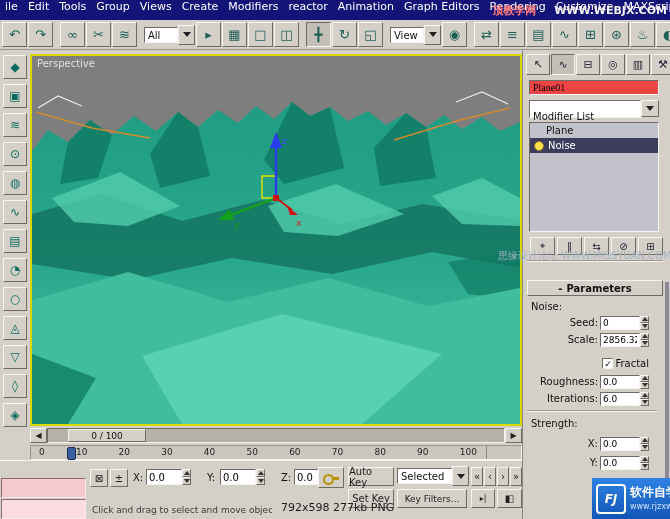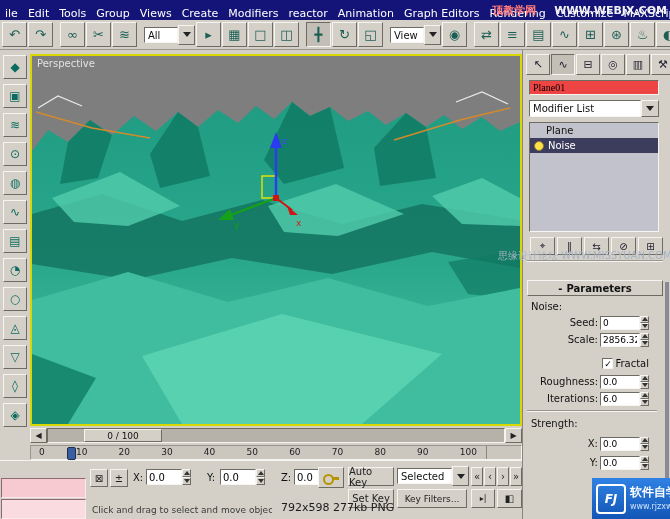--- a/index.html
+++ b/index.html
@@ -1,20 +1,20 @@
 <!DOCTYPE html>
 <html><head>
 <meta charset="utf-8">
 <style>
   html,body{margin:0;padding:0;background:#888;}
   .app{position:relative;width:670px;height:519px;background:#d4d0c8;overflow:hidden;
        font-family:"DejaVu Sans","Liberation Sans",sans-serif;font-size:11px;color:#111;}
   
   .menubar{position:absolute;left:0;top:0;width:670px;height:20px;background:#131378;
-           display:flex;align-items:flex-end;color:#fff;font-size:11px;}
+           display:flex;align-items:flex-start;color:#fff;font-size:11px;}
   .menubar .mi{padding:0 5px;white-space:nowrap;cursor:default;}
   .wm-top{position:absolute;right:3px;top:3px;font-weight:bold;font-size:11px;letter-spacing:0;}
   .wm-top .zh{color:#ff7b7b;} .wm-top .url{color:#f2f2f2;margin-left:18px;}
   
   .raised{background:#d4d0c8;border:1px solid;border-color:#f6f4f0 #6e6a64 #6e6a64 #f6f4f0;}
   .pressed{background:#c3bfb7;border:1px solid;border-color:#6e6a64 #f6f4f0 #f6f4f0 #6e6a64;}
   
   .toolbar{position:absolute;left:0;top:20px;width:670px;height:30px;background:#d4d0c8;
            border-bottom:1px solid #9a968e;display:flex;align-items:center;padding:0 2px;gap:1px;box-sizing:border-box;}
   .tb-btn{width:23px;height:23px;display:flex;align-items:center;justify-content:center;
@@ -32,21 +32,21 @@
           font-size:12px;color:#0c6b5e;flex:none;cursor:pointer;}
   
   .viewport{position:absolute;left:30px;top:54px;width:488px;height:368px;border:2px solid #d8d800;background:#737373;}
   .vp-label{position:absolute;left:5px;top:2px;color:#e2e2e2;font-size:10px;z-index:5;cursor:pointer;}
   .viewport svg{display:block;width:488px;height:368px;}
   
   .timeline{position:absolute;left:30px;top:428px;width:492px;height:15px;display:flex;align-items:stretch;}
   .tl-arrow{width:15px;display:flex;align-items:center;justify-content:center;font-size:8px;color:#222;flex:none;cursor:pointer;}
   .tl-groove{flex:1;position:relative;background:#b6b2aa;border:1px solid;border-color:#6e6a64 #f6f4f0 #f6f4f0 #6e6a64;}
   .tl-slider{position:absolute;left:20px;top:0;width:76px;height:11px;font-size:9px;display:flex;
-             align-items:center;justify-content:center;cursor:grab;margin-left:16px;}
+             align-items:center;justify-content:center;cursor:grab;}
   
   .trackbar{position:absolute;left:30px;top:445px;width:492px;height:15px;background:#cbc7bf;
             border:1px solid;border-color:#9a968e #f6f4f0 #f6f4f0 #9a968e;box-sizing:border-box;}
   .ticks{position:absolute;left:8px;top:1px;width:438px;display:flex;justify-content:space-between;
          font-size:9px;color:#222;}
   .tb-marker{position:absolute;left:36px;top:1px;width:7px;height:11px;background:#3a5fa0;
              border:1px solid #1d2c4e;border-radius:2px;cursor:grab;}
   .tb-end{position:absolute;left:455px;top:0;bottom:0;border-left:1px solid #8a867e;}
   
   .statusbar{position:absolute;left:0;top:460px;width:522px;height:59px;background:#d4d0c8;border-top:1px solid #f6f4f0;}
@@ -78,21 +78,21 @@
   
   .panel{position:absolute;left:522px;top:50px;width:148px;height:469px;background:#d4d0c8;
          border-left:1px solid #8a867e;box-sizing:border-box;}
   .ptabs{position:absolute;left:3px;top:4px;display:flex;gap:1px;}
   .ptab{width:22px;height:19px;display:flex;align-items:center;justify-content:center;font-size:11px;color:#223;cursor:pointer;}
   .namefld{position:absolute;left:6px;top:30px;width:130px;height:15px;}
   .namefld input{width:100%;height:100%;border:1px solid;border-color:#6e6a64 #f6f4f0 #f6f4f0 #6e6a64;
                  background:#ef4444;font-size:10px;font-family:Liberation Serif, serif;padding:0 3px;box-sizing:border-box;outline:none;}
   .modlist{position:absolute;left:6px;top:50px;width:130px;height:17px;display:flex;align-items:stretch;cursor:pointer;}
   .modlist .mval{flex:1;background:#fff;border:1px solid;border-color:#6e6a64 #f6f4f0 #f6f4f0 #6e6a64;
-                 font-size:10px;line-height:15px;padding:0 3px;}
+                 font-size:10px;line-height:15px;padding:8px 3px;}
   .modlist .carr{width:16px;display:flex;align-items:center;justify-content:center;}
   .stack{position:absolute;left:6px;top:72px;width:130px;height:110px;background:#c2c2cc;
          border:1px solid;border-color:#6e6a64 #f6f4f0 #f6f4f0 #6e6a64;box-sizing:border-box;overflow:hidden;}
   .stack-row{height:15px;display:flex;align-items:center;font-size:10px;padding-left:4px;gap:4px;cursor:pointer;}
   .stack-row.sel{background:#3c3c5c;color:#fff;}
   .stack-row.plain{padding-left:16px;color:#111;}
   .bulb{width:8px;height:8px;border-radius:50%;background:#ffe24a;border:1px solid #8a7a30;flex:none;}
   .stackbtns{position:absolute;left:7px;top:187px;display:flex;gap:2px;}
   .skb{width:23px;height:16px;display:flex;align-items:center;justify-content:center;font-size:10px;color:#223;cursor:pointer;}
   .pdiv{position:absolute;left:4px;width:136px;border-top:1px solid #9a968e;border-bottom:1px solid #f6f4f0;}

